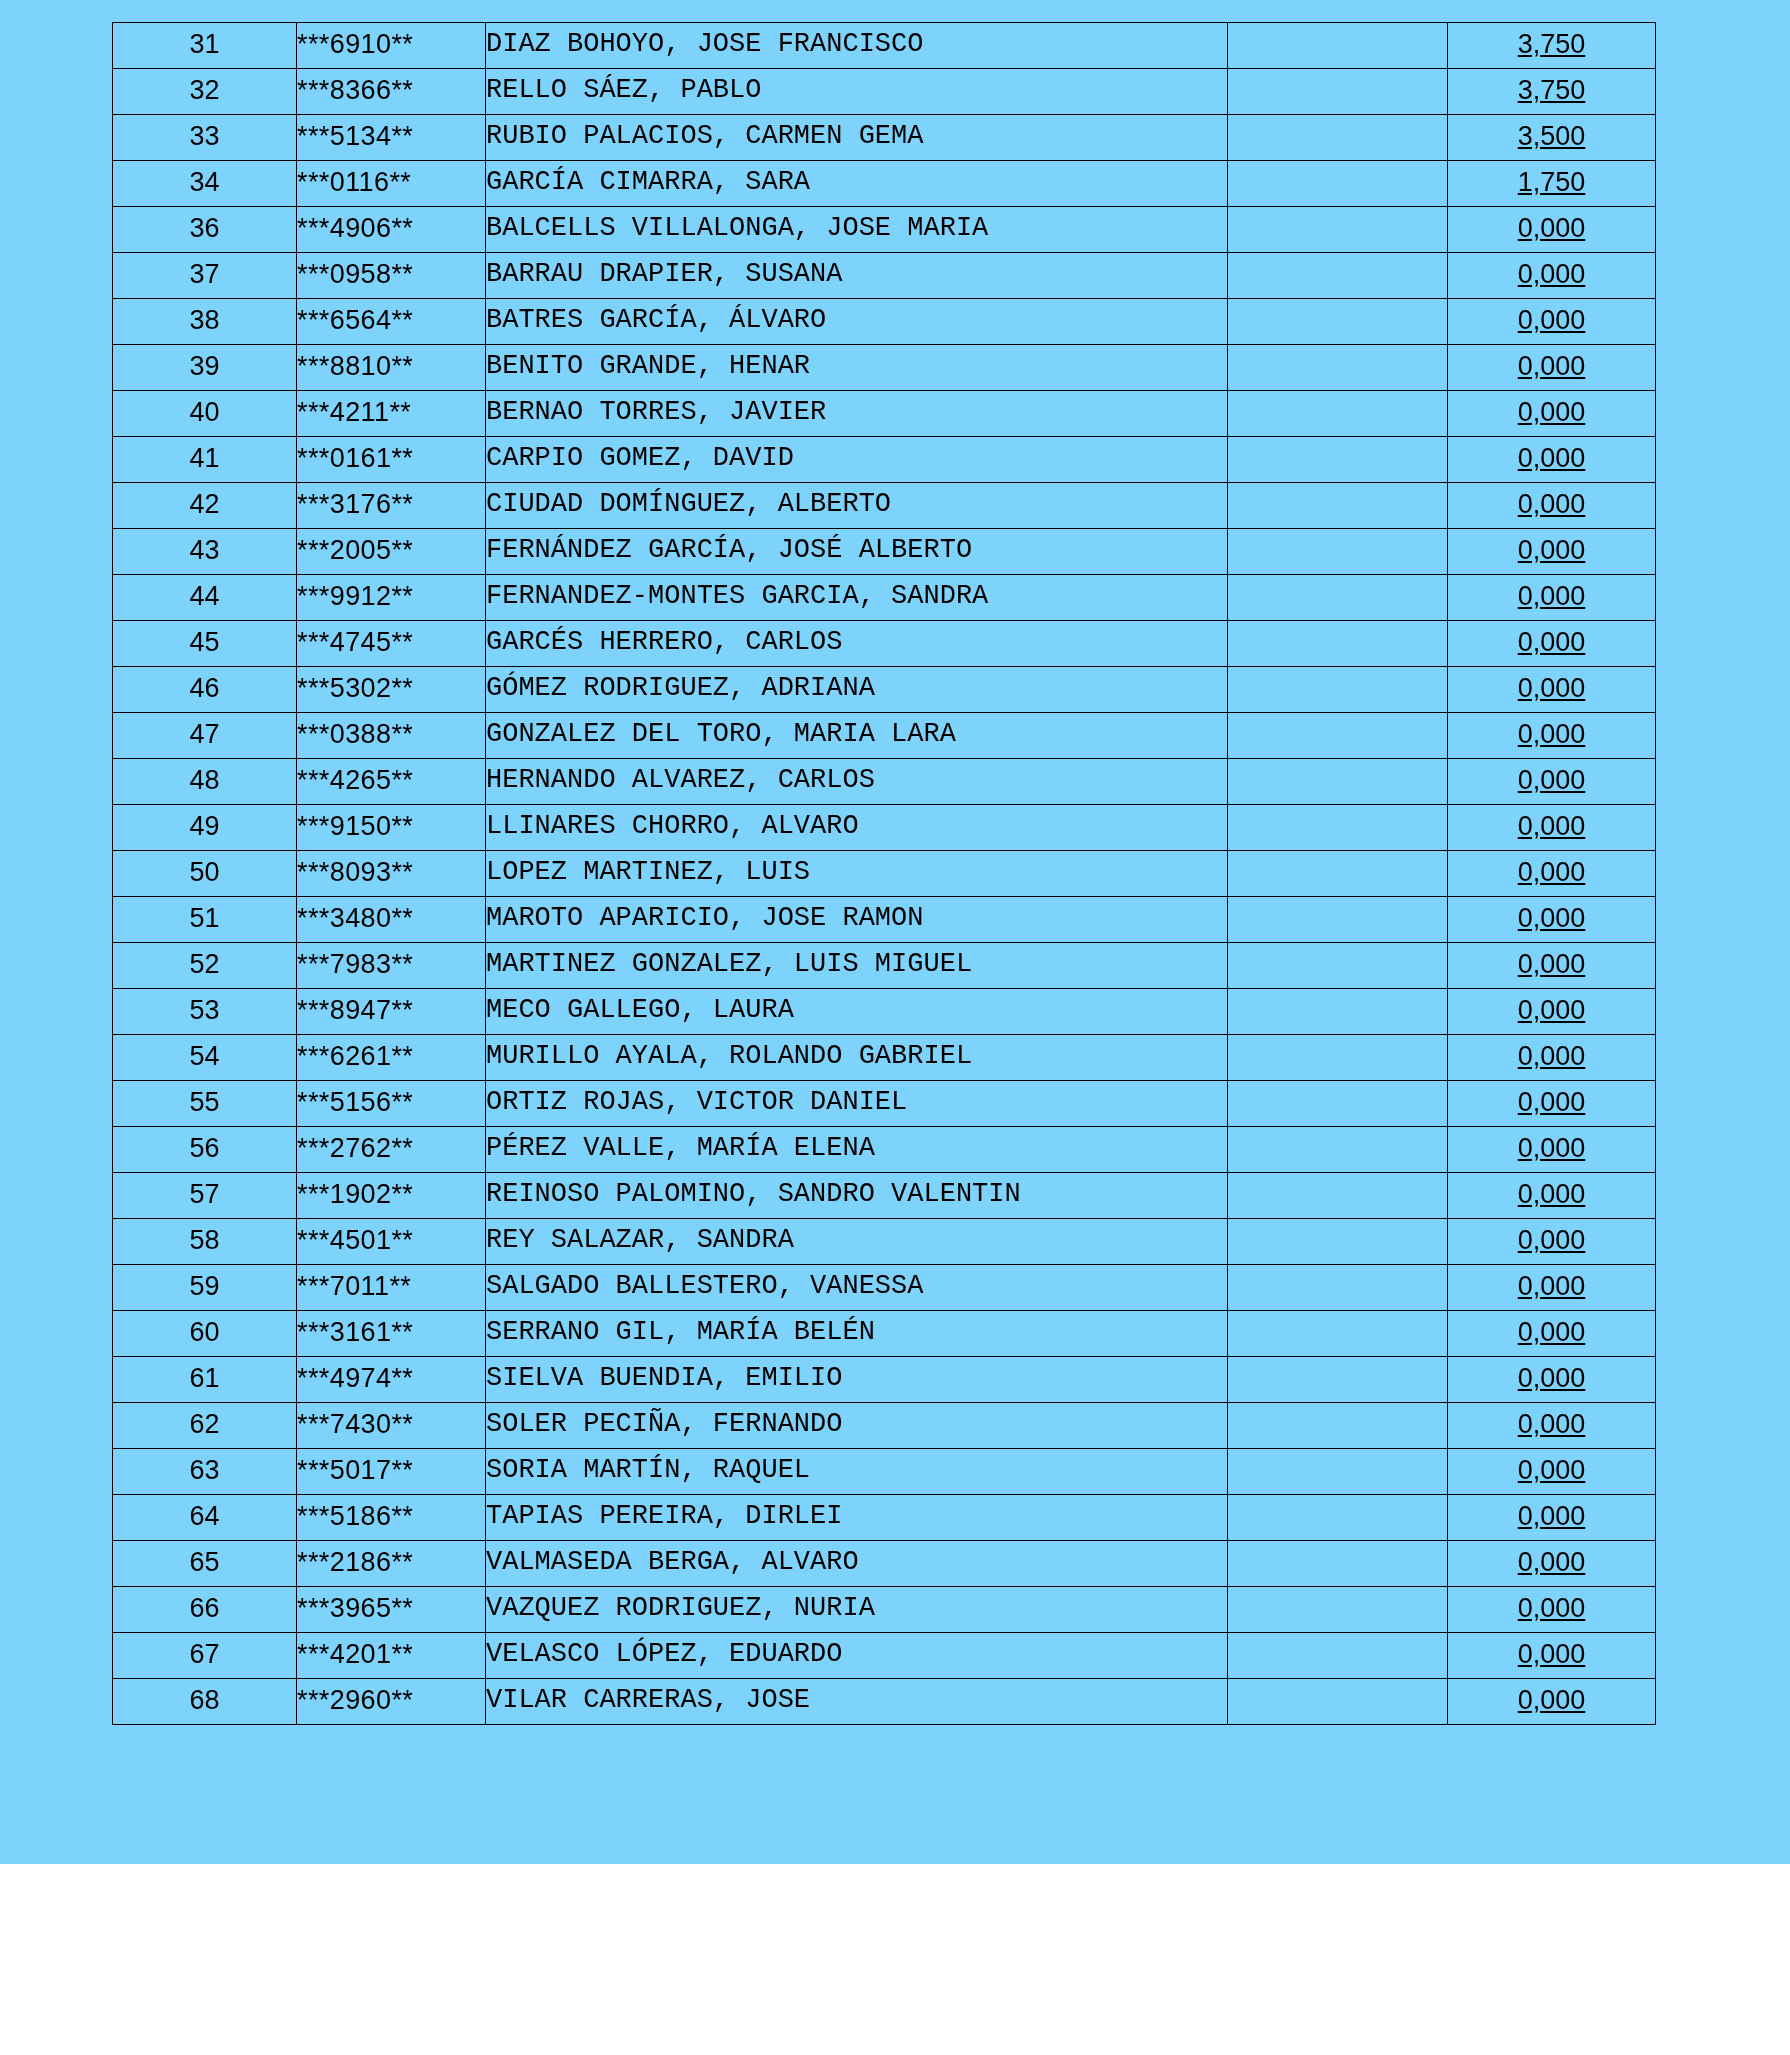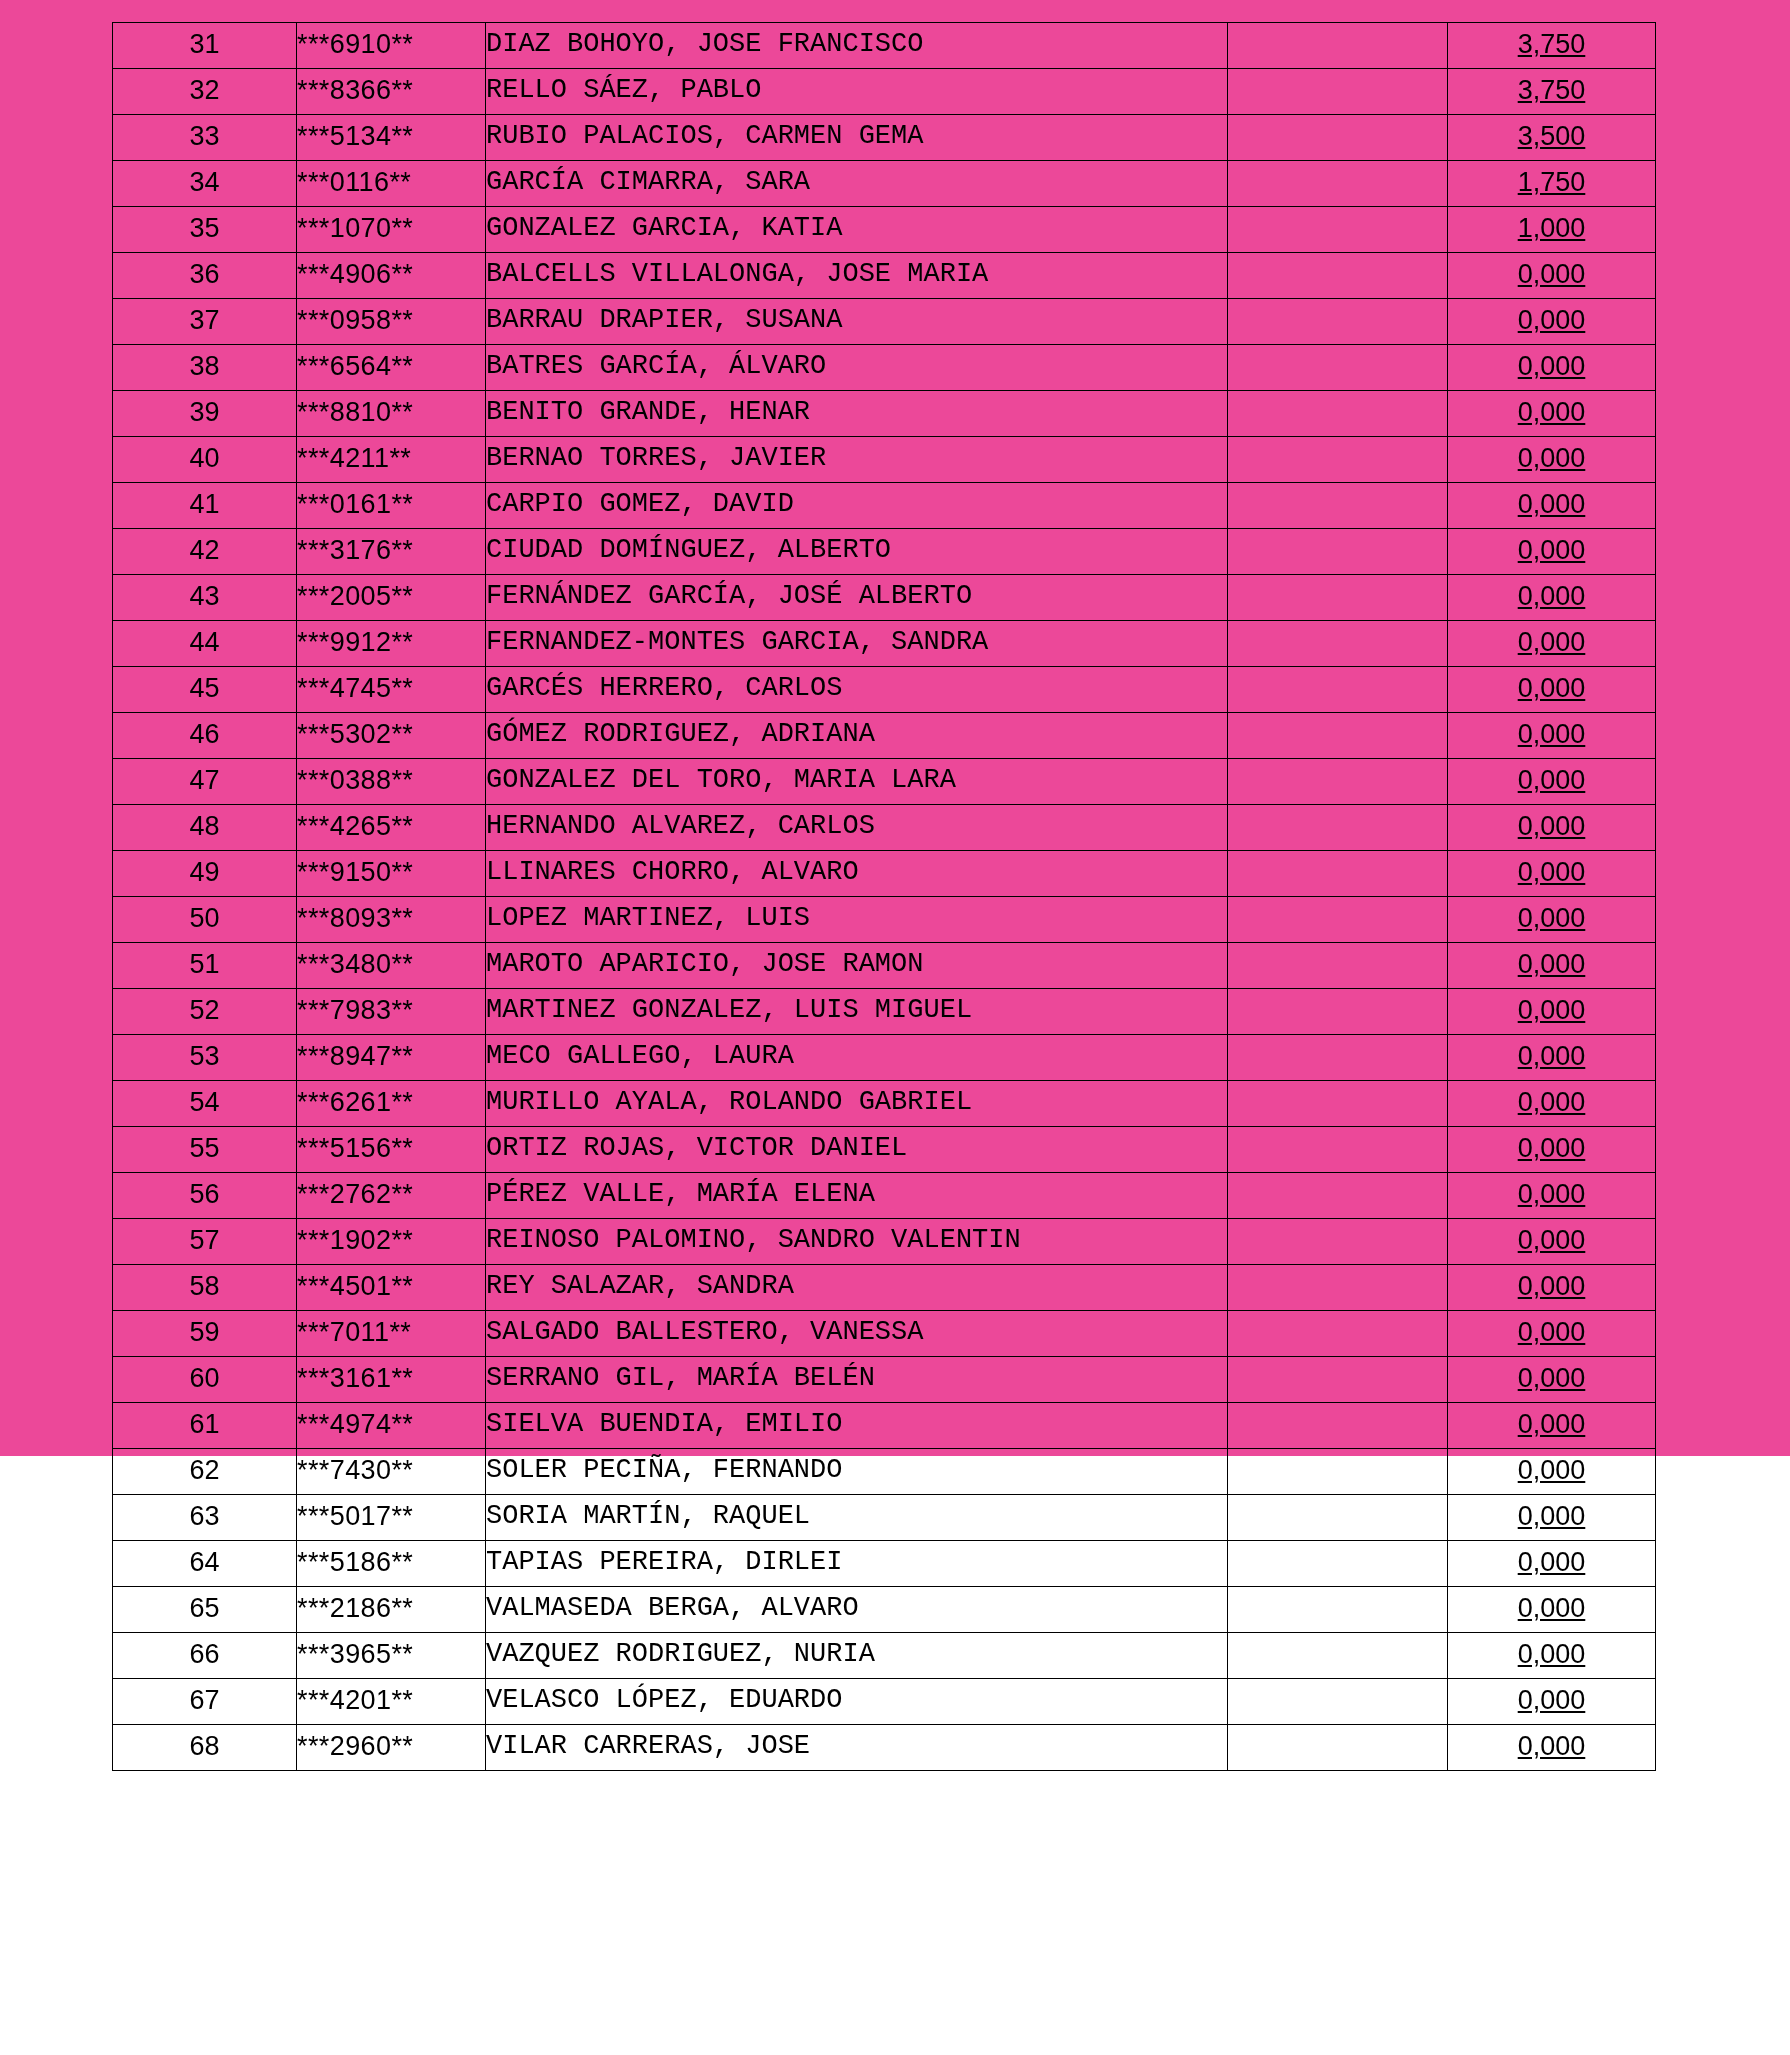--- a/index.html
+++ b/index.html
@@ -12,22 +12,22 @@
     height: 2056px;
     position: relative;
     font-family: "Liberation Sans", sans-serif;
     color: #000000;
   }
   .sheet {
     position: absolute;
     left: 0;
     top: 0;
     width: 1791px;
-    height: 1456px;
-    background: #ec4899;
+    height: 1864px;
+    background: #7dd3fc;
   }
   table.results {
     position: absolute;
     left: 112px;
     top: 21.6px;
     border-collapse: collapse;
     table-layout: fixed;
     width: 1543px;
   }
   table.results td {
@@ -86,27 +86,20 @@
           <td class="col-score">3,500</td>
         </tr>
         <tr>
           <td class="col-num">34</td>
           <td class="col-id">***0116**</td>
           <td class="col-name">GARCÍA CIMARRA, SARA</td>
           <td class="col-blank"></td>
           <td class="col-score">1,750</td>
         </tr>
         <tr>
-          <td class="col-num">35</td>
-          <td class="col-id">***1070**</td>
-          <td class="col-name">GONZALEZ GARCIA, KATIA</td>
-          <td class="col-blank"></td>
-          <td class="col-score">1,000</td>
-        </tr>
-        <tr>
           <td class="col-num">36</td>
           <td class="col-id">***4906**</td>
           <td class="col-name">BALCELLS VILLALONGA, JOSE MARIA</td>
           <td class="col-blank"></td>
           <td class="col-score">0,000</td>
         </tr>
         <tr>
           <td class="col-num">37</td>
           <td class="col-id">***0958**</td>
           <td class="col-name">BARRAU DRAPIER, SUSANA</td>

